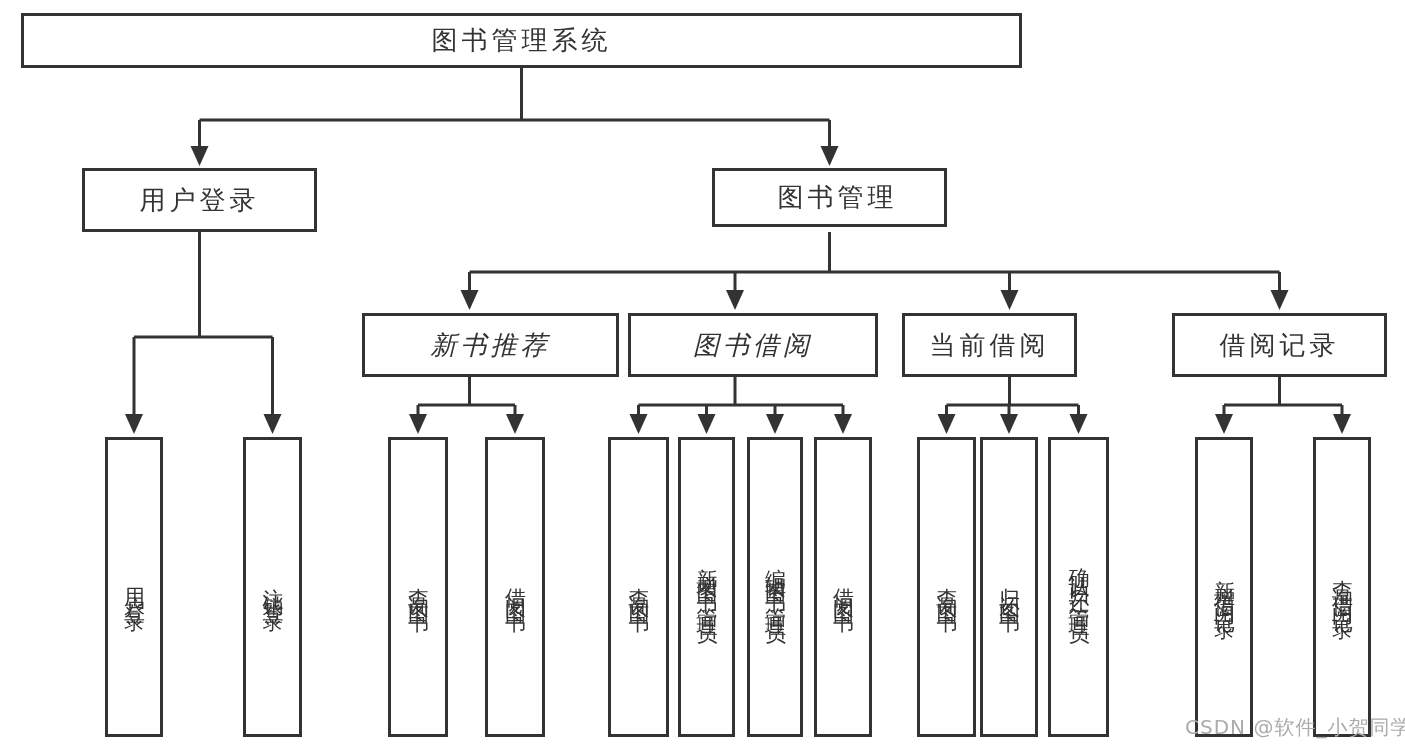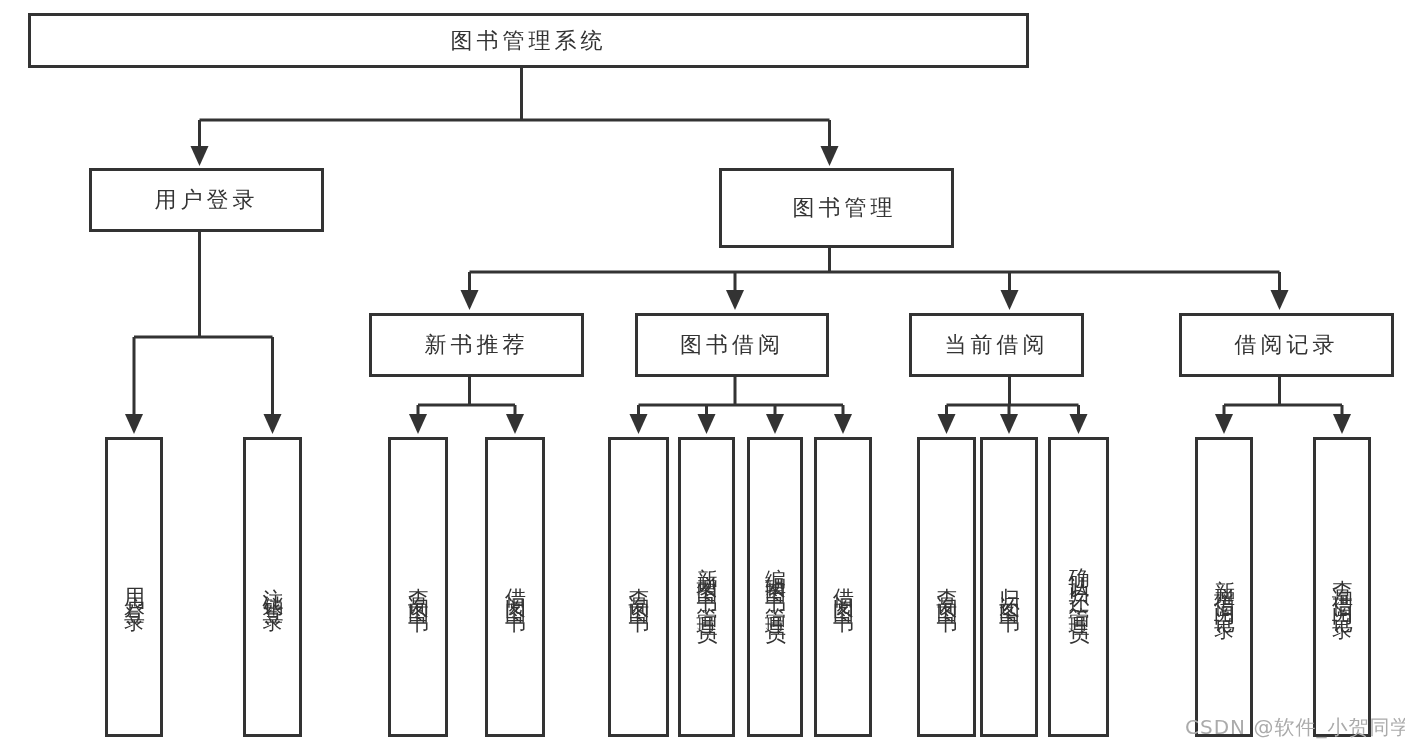--- a/index.html
+++ b/index.html
@@ -18,25 +18,24 @@
     width: 1405px; height: 747px;
   }
   .node {
     position: absolute;
     box-sizing: border-box;
     border: 3px solid #333333;
     background: #ffffff;
     display: flex;
     align-items: center;
     justify-content: center;
-    font-size: 22px;
+    font-size: 26px;
     letter-spacing: 4px;
     color: #333333;
     white-space: nowrap;
-    margin-left: 7px;
   }
   .leaf {
     position: absolute;
     box-sizing: border-box;
     border: 3px solid #333333;
     background: #ffffff;
     display: flex;
     align-items: center;
     justify-content: center;
     top: 437px;
@@ -95,24 +94,24 @@
       <polygon points="1009,434 1000,414 1018,414"></polygon>
       <polygon points="1078.5,434 1069.5,414 1087.5,414"></polygon>
       <polygon points="1224,434 1215,414 1233,414"></polygon>
       <polygon points="1342,434 1333,414 1351,414"></polygon>
     </g>
   </svg>
 
   <div class="node" style="left:21px; top:13px; width:1001px; height:55px;">图书管理系统</div>
 
   <div class="node" style="left:82px; top:168px; width:235px; height:64px;">用户登录</div>
-  <div class="node" style="left:712px; top:168px; width:235px; height:80px;padding-left:16px;">图书管理</div>
+  <div class="node" style="left:712px; top:168px; width:235px; height:59px;padding-left:16px;">图书管理</div>
 
-  <div class="node" style="left:362px; top:313px; width:215px; height:64px;">新书推荐</div>
-  <div class="node" style="left:628px; top:313px; width:194px; height:64px;">图书借阅</div>
+  <div class="node" style="left:362px; top:313px; width:257px; height:64px;font-style:italic;">新书推荐</div>
+  <div class="node" style="left:628px; top:313px; width:250px; height:64px;font-style:italic;">图书借阅</div>
   <div class="node" style="left:902px; top:313px; width:175px; height:64px;">当前借阅</div>
   <div class="node" style="left:1172px; top:313px; width:215px; height:64px;">借阅记录</div>
 
   <div class="leaf" style="left:105px; width:58px;">
     <span class="vtext">用户登录</span>
   </div>
   <div class="leaf" style="left:243px; width:59px;">
     <span class="vtext">注销登录</span>
   </div>
 

